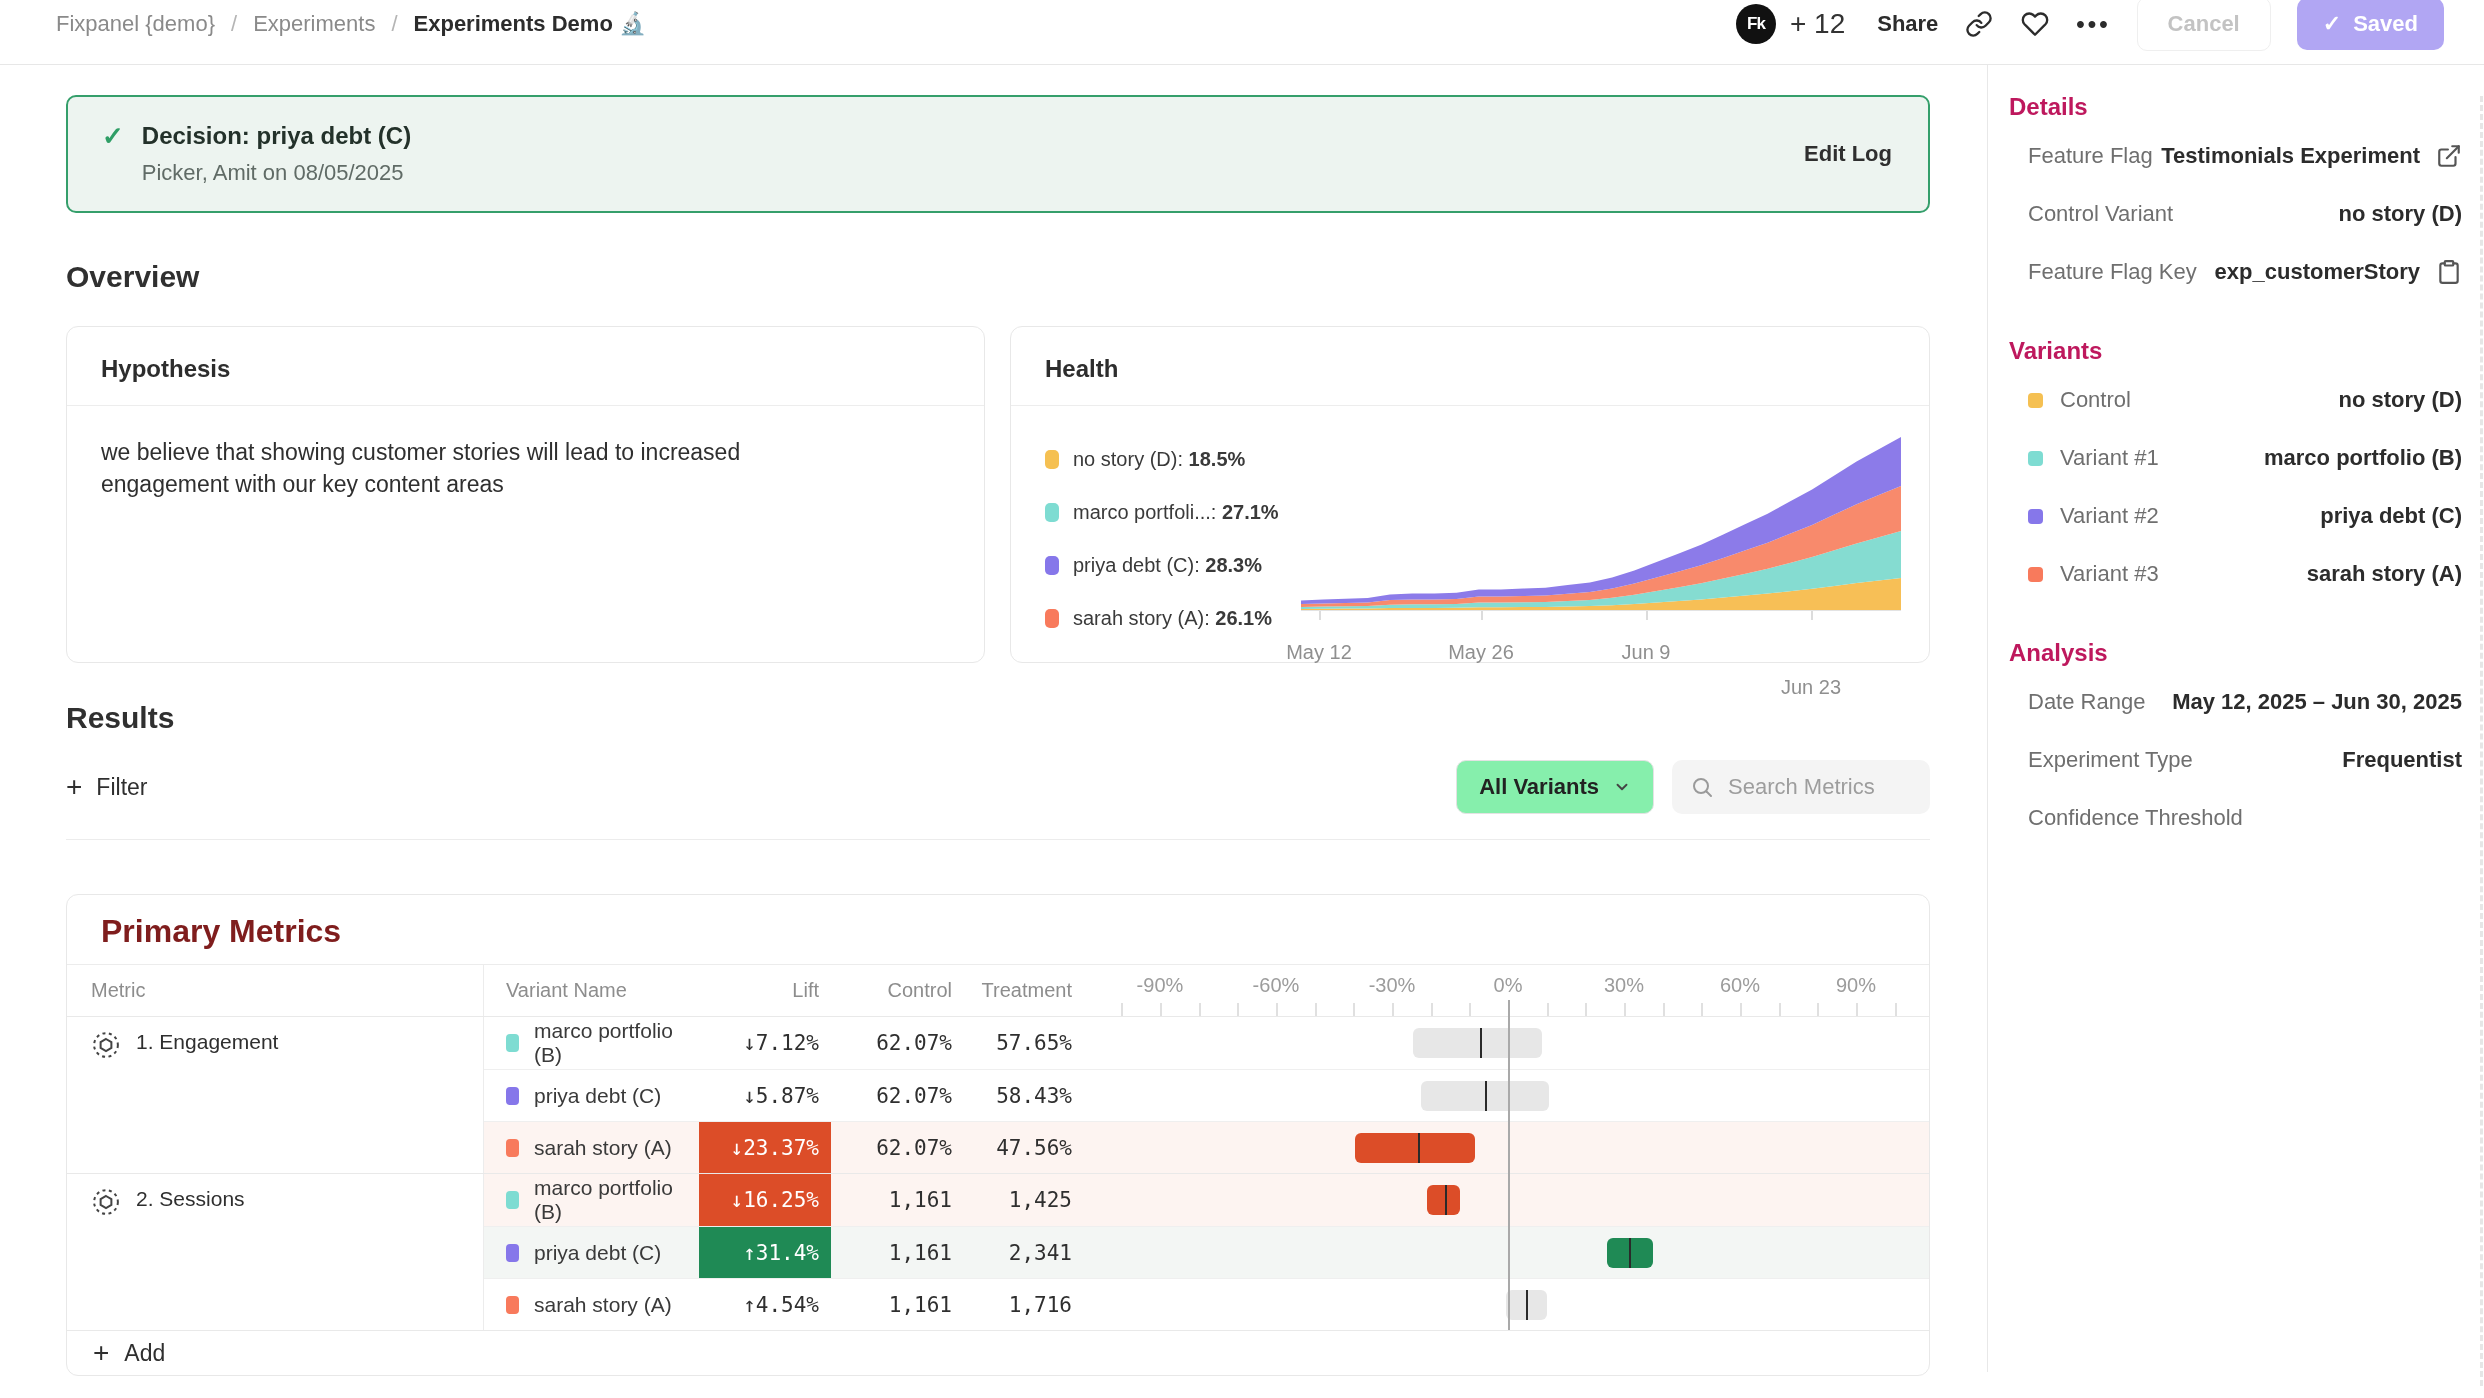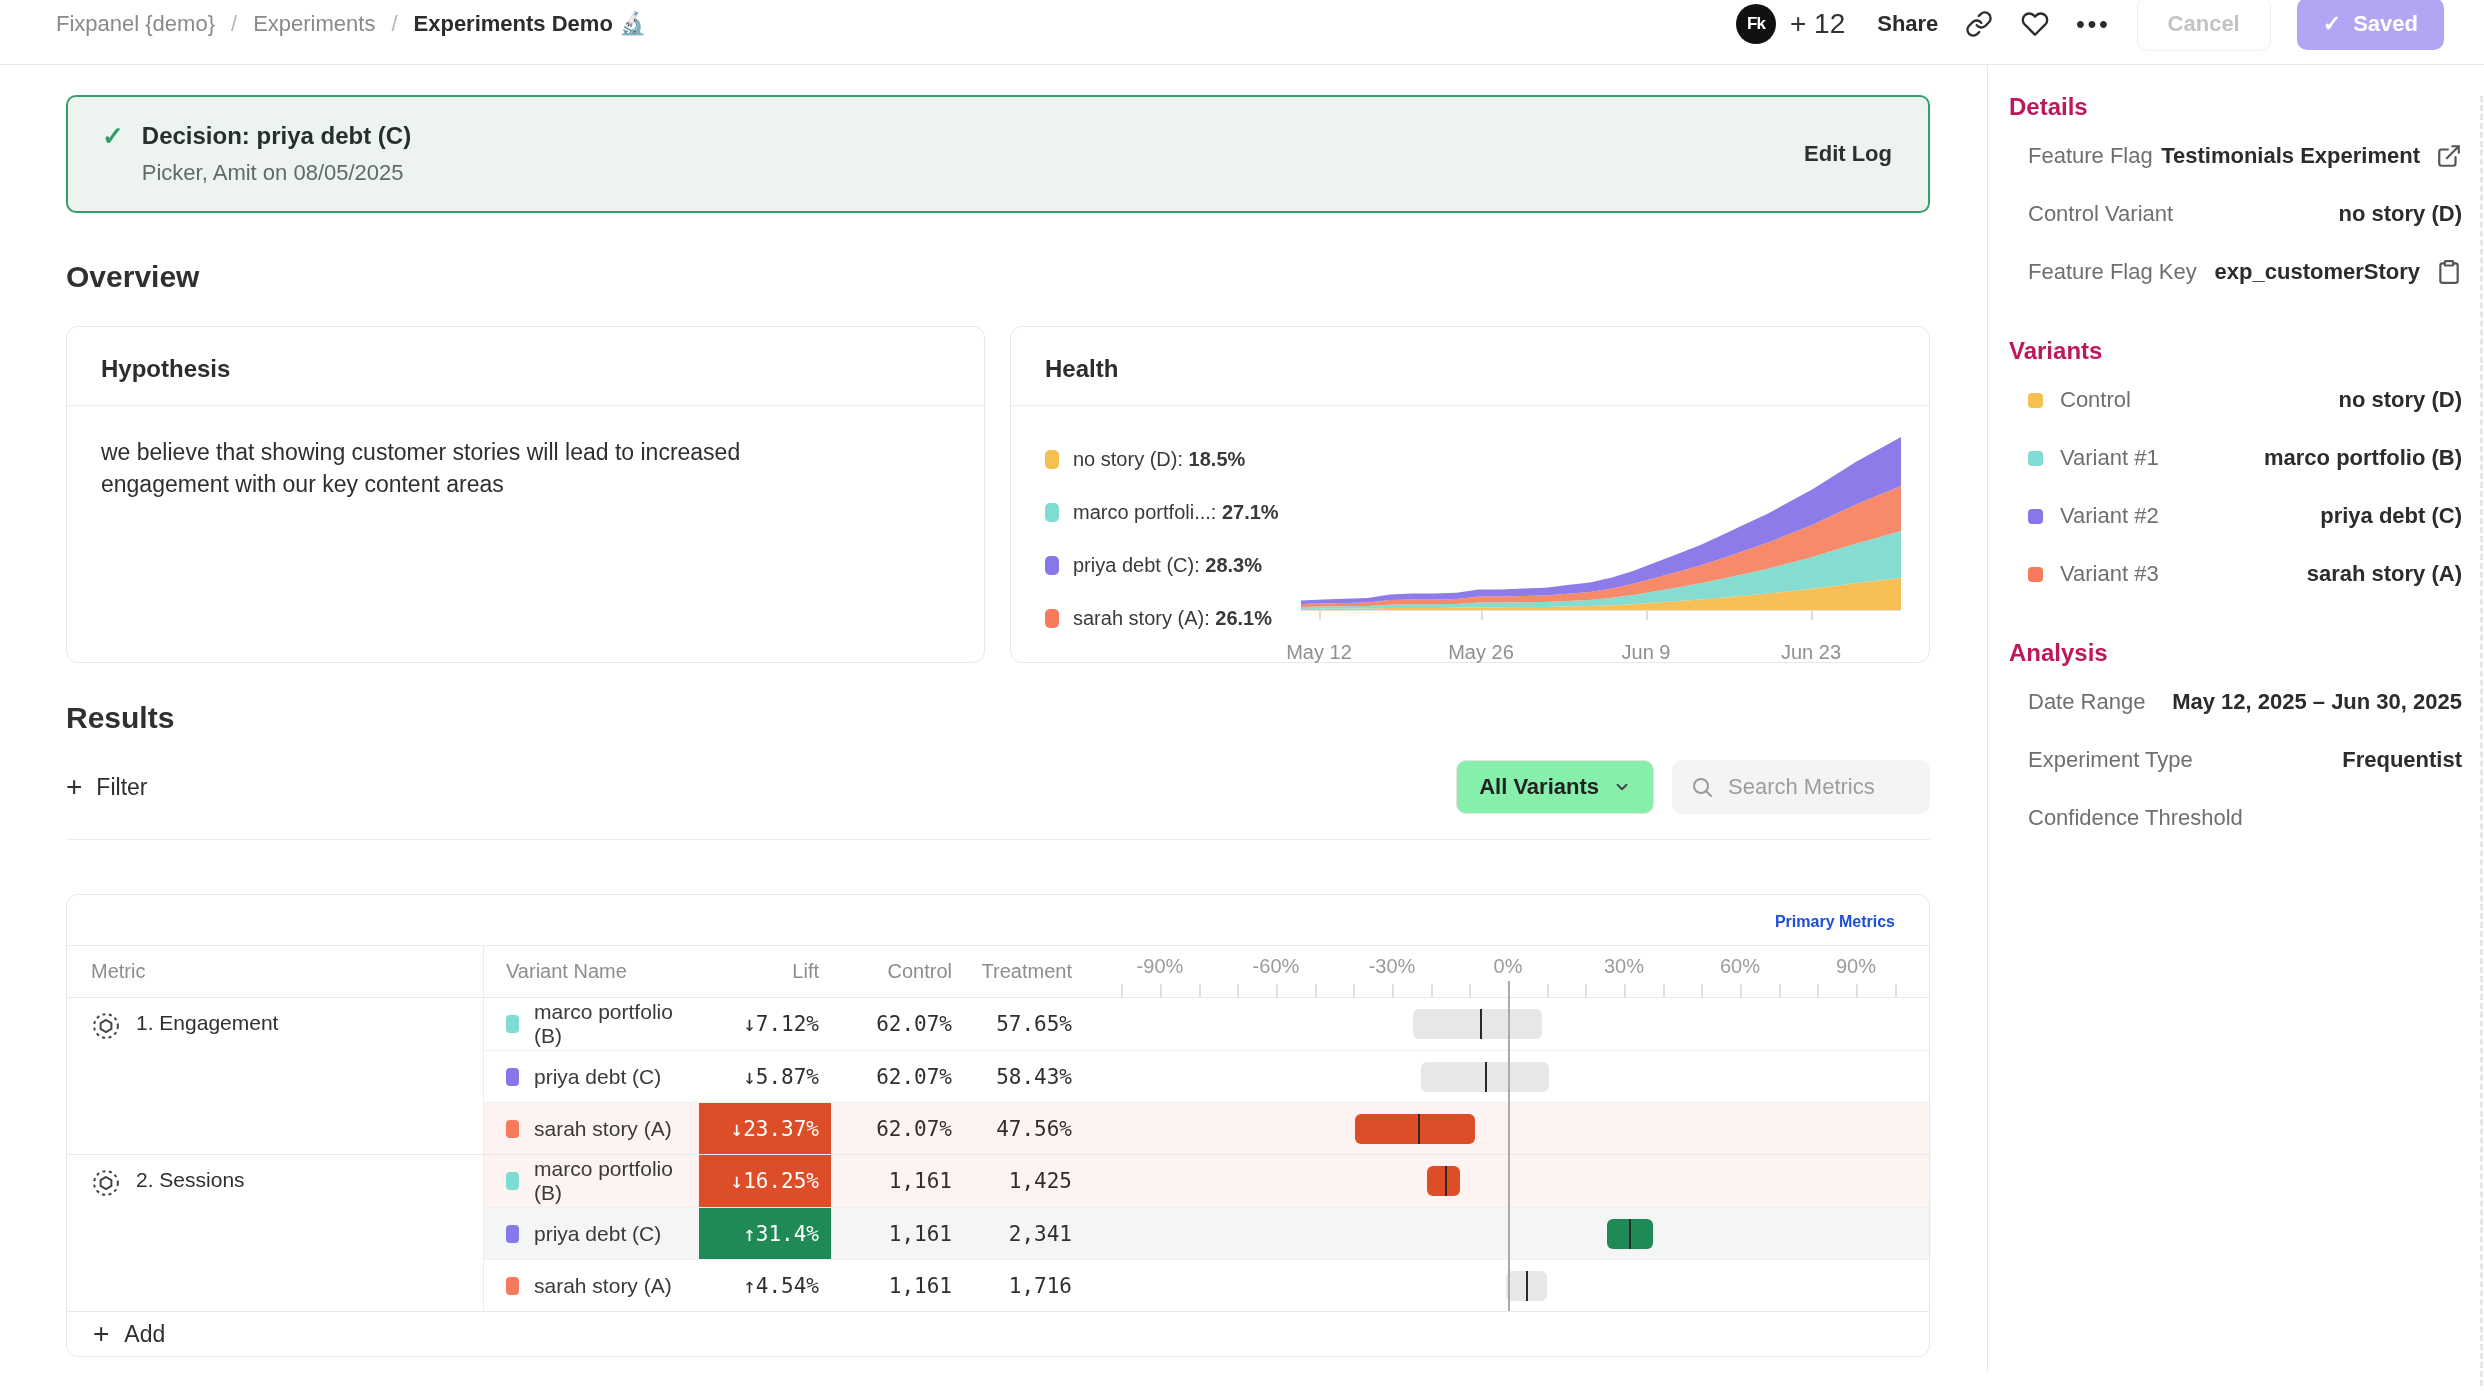--- a/index.html
+++ b/index.html
@@ -70,21 +70,21 @@
   .dd-variants { display:flex; align-items:center; gap:14px; height:54px; padding:0 22px; background:#86efac; border:1px solid #e3e3e3; border-radius:10px; font-size:22px; font-weight:700; color:#222; }
   .dd-variants svg { width:18px; height:18px; color:#444; }
   .searchbox { display:flex; align-items:center; gap:14px; width:258px; height:54px; background:#f4f4f4; border-radius:10px; padding:0 18px; }
   .searchbox svg { width:24px; height:24px; color:#9a9a9a; flex:0 0 auto; }
   .searchbox input { border:none; outline:none; background:transparent; font-size:22px; color:#555; width:100%; font-family:"Liberation Sans",sans-serif; }
   .searchbox input::placeholder { color:#9d9d9d; }
   .hr { margin-top:25px; border-top:1px solid #ececec; }
 
   
   .pm-card { margin-top:54px; border:1px solid #e8e8e8; border-radius:12px; overflow:hidden; }
-  .pm-title { padding:18px 34px 14px; font-size:16px; font-weight:700; color:#1d4ed8;text-align:right; }
+  .pm-title { padding:18px 34px 14px; font-size:32px; font-weight:700; color:#7f1d1d; }
   .pm-table { position:relative; }
   .pm-header { display:grid; grid-template-columns:417px 215px 132px 133px 120px 1fr; height:52px; border-top:1px solid #ececec; font-size:20px; color:#8d8d8d; align-items:center; }
   .pm-header .c-metric { padding-left:24px; border-right:1px solid #ececec; height:100%; display:flex; align-items:center; }
   .pm-header .c-variant { padding-left:22px; }
   .num-h { text-align:right; padding-right:12px; }
   .c-chart-h { position:relative; height:100%; }
   .ax-lab { position:absolute; top:9px; transform:translateX(-50%); color:#9c9c9c; font-size:20px; }
   .ax-tick { position:absolute; bottom:0; width:2px; height:13px; background:#e0e0e0; }
 
   .pm-group { display:flex; border-top:1px solid #e9e9e9; }
@@ -204,21 +204,21 @@
                   <path d="M0.0,163.5L22.6,162.6L45.2,161.8L67.8,160.9L90.4,157.5L113.0,156.6L135.6,156.6L158.1,155.8L180.7,152.4L203.3,152.4L225.9,151.5L248.5,150.7L271.1,148.1L293.7,145.5L316.3,140.4L338.9,133.6L361.5,125.0L384.1,116.4L406.7,107.8L429.3,97.5L451.9,87.1L474.4,76.7L497.0,64.5L519.6,52.4L542.2,38.4L564.8,24.5L587.4,12.3L610.0,0.0L610.0,49.0L587.4,58.1L564.8,67.3L542.2,77.6L519.6,87.9L497.0,96.8L474.4,105.8L451.9,113.3L429.3,120.9L406.7,128.3L384.1,134.5L361.5,140.6L338.9,146.6L316.3,151.4L293.7,154.9L271.1,156.7L248.5,158.5L225.9,159.1L203.3,159.6L180.7,159.6L158.1,161.9L135.6,162.5L113.0,162.5L90.4,163.1L67.8,165.4L45.2,165.9L22.6,166.5L0.0,167.0Z" fill="#8c7be9"></path>
                 </svg>
               <div class="x-axis" id="area-xaxis">
                   <div class="x-tick" style="left: 3%;"></div>
                   <div class="x-lab" style="left: 3%;">May 12</div>
                   <div class="x-tick" style="left: 30%;"></div>
                   <div class="x-lab" style="left: 30%;">May 26</div>
                   <div class="x-tick" style="left: 57.5%;"></div>
                   <div class="x-lab" style="left: 57.5%;">Jun 9</div>
                   <div class="x-tick" style="left: 85%;"></div>
-                  <div class="x-lab" style="left: 85%;">Jun 23</div>
+                  <div class="x-lab" style="left: 85%; margin-top: 35px;">Jun 23</div>
                 </div>
             </div>
           </div>
         </div>
       </div>
 
       <div class="h-section h-results">Results</div>
 
       <div class="filter-row">
         <div class="filter-btn">

